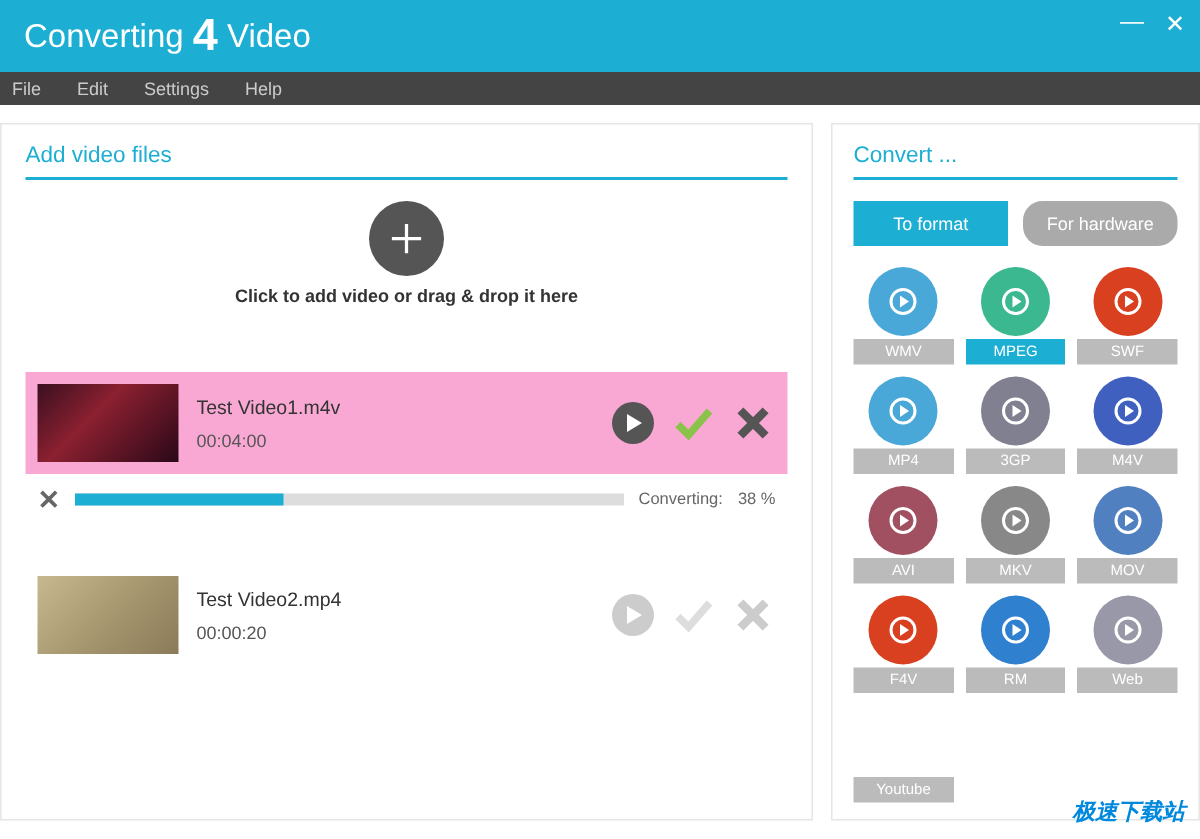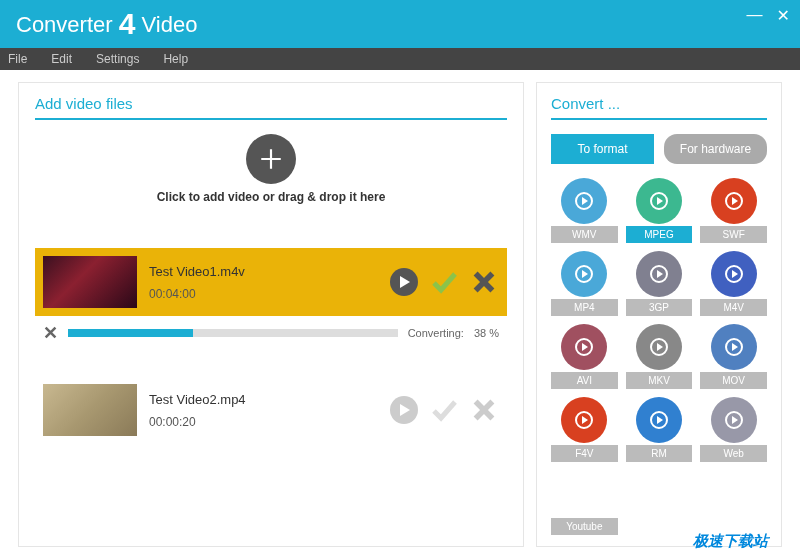--- a/index.html
+++ b/index.html
@@ -7,34 +7,34 @@
 
 .titlebar { background: #1caed3; height: 48px; display: flex; align-items: center; padding: 0 16px; position: relative; }
 .logo { color: #fff; font-size: 22px; font-weight: 300; }
 .logo b { font-weight: bold; font-size: 30px; vertical-align: -2px; }
 .win-controls { position: absolute; right: 10px; top: 6px; display: flex; gap: 14px; }
 .win-controls span { color: #fff; font-size: 16px; cursor: pointer; }
 
 .menubar { background: #444; height: 22px; display: flex; align-items: center; padding: 0 8px; gap: 24px; }
 .menubar span { color: #ccc; font-size: 12px; cursor: pointer; }
 
-.content { display: flex; padding: 12px 18px; gap: 12px; height: calc(100% - 70px); }
+.content { display: flex; padding: 12px 0; gap: 12px; height: calc(100% - 70px); }
 
 .left-panel { flex: 1; border: 1px solid #e5e5e5; padding: 12px 16px; background: #fff; }
 .right-panel { width: 246px; border: 1px solid #e5e5e5; padding: 12px 14px; background: #fff; }
 
 .section-title { color: #1caed3; font-size: 15px; padding-bottom: 6px; border-bottom: 2px solid #1caed3; margin-bottom: 14px; }
 
 .add-area { text-align: center; margin-bottom: 8px; }
 .add-circle { width: 50px; height: 50px; border-radius: 50%; background: #555; display: inline-flex; align-items: center; justify-content: center; cursor: pointer; }
 .add-circle svg { fill: #fff; }
 .add-hint { font-size: 12px; font-weight: bold; color: #333; margin-top: 6px; }
 
 .video-item { display: flex; align-items: center; gap: 12px; padding: 8px; }
-.video-item.active { background: #eab308; margin-top: 44px; }
+.video-item.active { background: #f9a8d4; margin-top: 44px; }
 .thumb { width: 94px; height: 52px; background: #333; flex-shrink: 0; }
 .thumb.t1 { background: linear-gradient(135deg, #3a1020 0%, #8b2030 40%, #2a0818 100%); }
 .thumb.t2 { background: linear-gradient(135deg, #c8b890 0%, #a89870 50%, #8a7a58 100%); }
 .vmeta { flex: 1; }
 .vname { font-size: 13px; color: #333; margin-bottom: 8px; }
 .vtime { font-size: 12px; color: #555; }
 .vactions { display: flex; gap: 10px; align-items: center; }
 .icon-btn { width: 30px; height: 30px; display: inline-flex; align-items: center; justify-content: center; cursor: pointer; }
 
 .progress-row { display: flex; align-items: center; gap: 10px; padding: 6px 8px 16px 8px; font-size: 11px; color: #666; }
@@ -46,28 +46,28 @@
 .tab { flex: 1; padding: 8px 0; text-align: center; font-size: 12px; color: #fff; cursor: pointer; }
 .tab.active { background: #1caed3; }
 .tab.inactive { background: #aaa; border-radius: 13px; }
 
 .format-grid { display: grid; grid-template-columns: repeat(3, 1fr); gap: 8px; }
 .fmt { display: flex; flex-direction: column; align-items: center; cursor: pointer; }
 .fmt-icon { width: 46px; height: 46px; border-radius: 50%; display: flex; align-items: center; justify-content: center; font-size: 18px; color: #fff; margin-bottom: 2px; }
 .fmt-label { width: 100%; background: #bbb; color: #fff; font-size: 10px; text-align: center; padding: 3px 0; }
 .fmt.selected .fmt-label { background: #1caed3; }
 
-.watermark { position: absolute; bottom: 8px; right: 32px; color: #0088dd; font-size: 15px; font-style: italic; font-weight: bold; pointer-events: none; }
+.watermark { position: absolute; bottom: 8px; right: 10px; color: #0088dd; font-size: 15px; font-style: italic; font-weight: bold; pointer-events: none; }
 </style>
 </head>
 <body>
 
 <div class="titlebar">
   <div class="logo">
-    <span>Converter</span>
+    <span>Converting</span>
     <b>4</b>
     <span>Video</span>
   </div>
   <div class="win-controls">
     <span>—</span>
     <span>✕</span>
   </div>
 </div>
 
 <div class="menubar">

